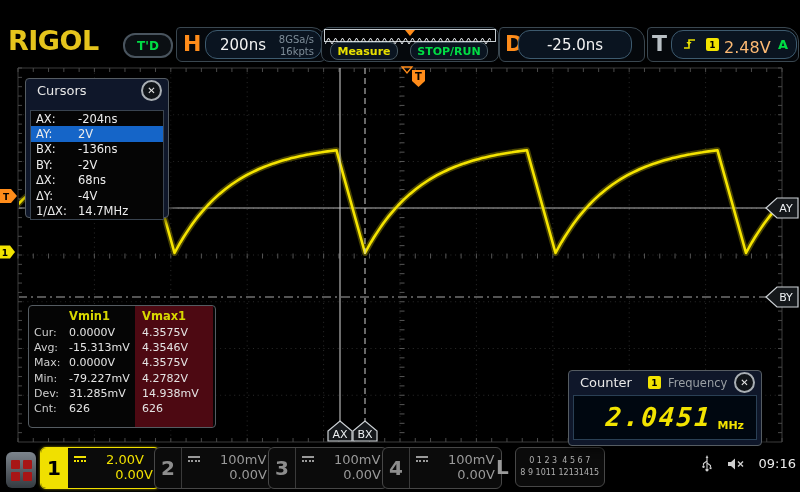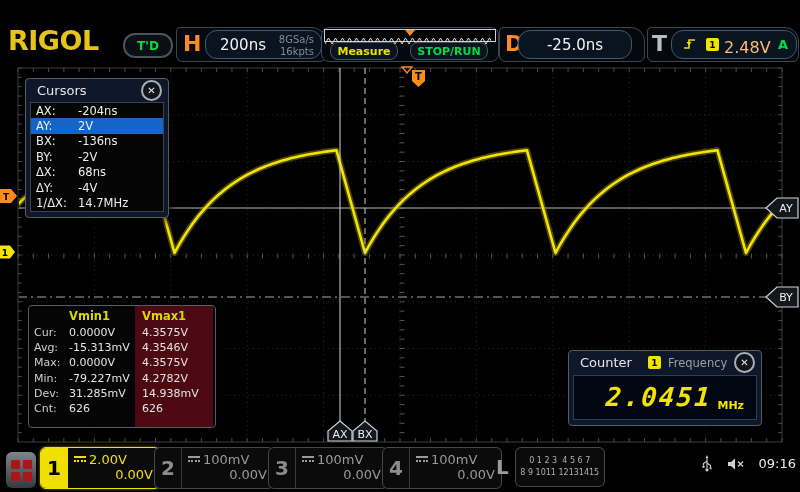--- a/index.html
+++ b/index.html
@@ -44,56 +44,56 @@
                color:#000;font-size:9px;font-weight:bold;display:flex;align-items:center;justify-content:center}
   #t-slope-icon{position:absolute;left:11px;top:6px}
 
   
   .panel{position:absolute;background:#0f172a;border:1px solid #555c62;border-radius:4px;
          box-shadow:2px 3px 8px rgba(0,0,0,.7);z-index:6}
   .panel-title{display:flex;align-items:center;height:23px;padding:0 6px 0 11px;color:#e8e8e8;font-size:13px}
   .close-btn{width:17px;height:17px;border-radius:50%;border:2px solid #a9afb4;background:#101418;color:#e8e8e8;
              font-size:10px;font-weight:bold;display:flex;align-items:center;justify-content:center;margin-left:auto}
   #cursors-panel{left:25px;top:78px;width:142px;height:138px}
-  #cursor-rows{margin:0 4px;background:#050505;border:1px solid #3a4450}
+  #cursor-rows{margin:8px 4px;background:#050505;border:1px solid #3a4450}
   .crow{display:flex;align-items:center;height:15.4px;padding-left:5px;font-size:11.5px;color:#ececec}
   .crow .lab{width:42px}
   .crow.hl{background:#1565c8}
 
   #measure-panel{left:28px;top:305px;width:186px;height:121px;background:#050505;display:flex;
                  border-radius:4px;overflow:hidden}
   .mcol{display:flex;flex-direction:column;padding-top:3px}
   .mcol .mhead{height:17px;font-size:11.5px;font-weight:bold;color:#d8d800;padding-left:7px}
   .mcol .mval,.mcol .mlab{height:15.2px;font-size:11px;color:#e4e4e4;padding-left:7px}
   .mcol .mlab{color:#cfcfcf;padding-left:5px}
   #mcol-labels{width:33px}
   #mcol-1{width:73px}
   #mcol-2{width:78px;background:#4d0912}
 
-  #counter-panel{left:568px;top:350px;width:192px;height:74px}
+  #counter-panel{left:568px;top:370px;width:192px;height:74px}
   #counter-badge{width:13px;height:13px;background:#f2e300;border-radius:2px;color:#000;font-size:9px;
                  font-weight:bold;display:flex;align-items:center;justify-content:center;margin:0 7px 0 16px}
   #counter-mode{font-size:11.5px;color:#9aa0a5}
   #counter-display{margin:1px 4px;height:43px;background:#000710;border:1px solid #2a4055;position:relative}
   #counter-value{position:absolute;right:44px;top:6px;font-family:"DejaVu Sans Mono",monospace;
                  font-style:italic;font-weight:bold;font-size:26px;color:#f2e300;letter-spacing:2px;
                  transform:skewX(-4deg)}
   #counter-unit{position:absolute;right:12px;bottom:7px;font-size:11px;font-weight:bold;color:#f2e300}
 
   
   #channel-bar{left:0;bottom:0;width:800px;height:49px;background:#000;z-index:5}
   #menu-btn{position:absolute;left:6px;top:9px;width:30px;height:36px;border-radius:6px;
             background:linear-gradient(#7d858d,#343a40);display:flex;align-items:center;justify-content:center}
   #menu-btn .grid2{display:grid;grid-template-columns:9px 9px;grid-template-rows:9px 9px;gap:3px}
   #menu-btn .grid2 span{background:#a81616;border-radius:1px}
   .chgroup{position:absolute;top:4px;height:40px;display:flex;border:1px solid #474747;border-radius:6px;
            background:#0b0b0b;overflow:hidden}
   .chnum{width:26px;display:flex;align-items:center;justify-content:center;font-size:20px;font-weight:bold;color:#8d8d8d}
   .chbox{width:79px;border-left:1px solid #3a3a3a;padding:3px 6px 0 6px;font-size:13px;color:#9a9a9a;position:relative}
-  .chbox .row1{display:flex;align-items:center;gap:3px;height:16px}
+  .chbox .row1{display:flex;align-items:center;gap:20px;height:16px}
   .chbox .row2{text-align:right;height:16px}
   .dc-icon{display:inline-block;width:12px}
   .dc-icon i{display:block;border-top:2px solid currentColor}
   .dc-icon i+i{margin-top:2px;border-top:2px dotted currentColor}
   .chgroup.active{border-color:#f0e000;box-shadow:0 0 3px #8a8000}
   .chgroup.active .chnum{background:#f0e000;color:#000}
   .chgroup.active .chbox{color:#f0e000;border-left-color:#f0e000}
   #ch1{left:40px}#ch2{left:154px}#ch3{left:268px}#ch4{left:382px}
   #la-group{left:496px;top:4px;position:absolute;height:40px;display:flex;align-items:center}
   #la-label{font-size:20px;font-weight:bold;color:#9a9a9a;margin-right:6px}

